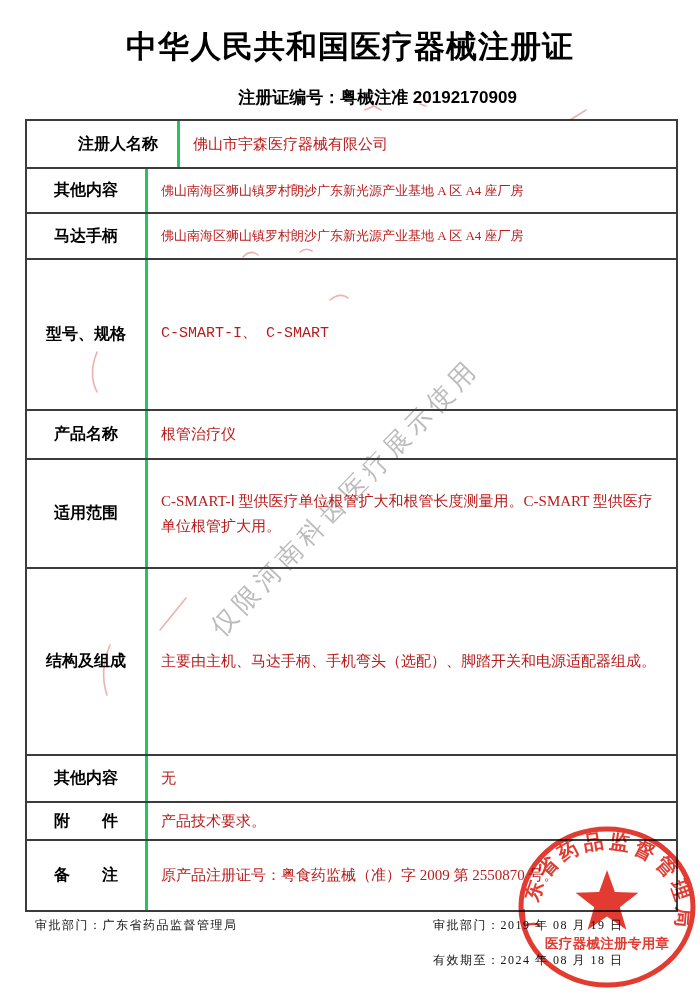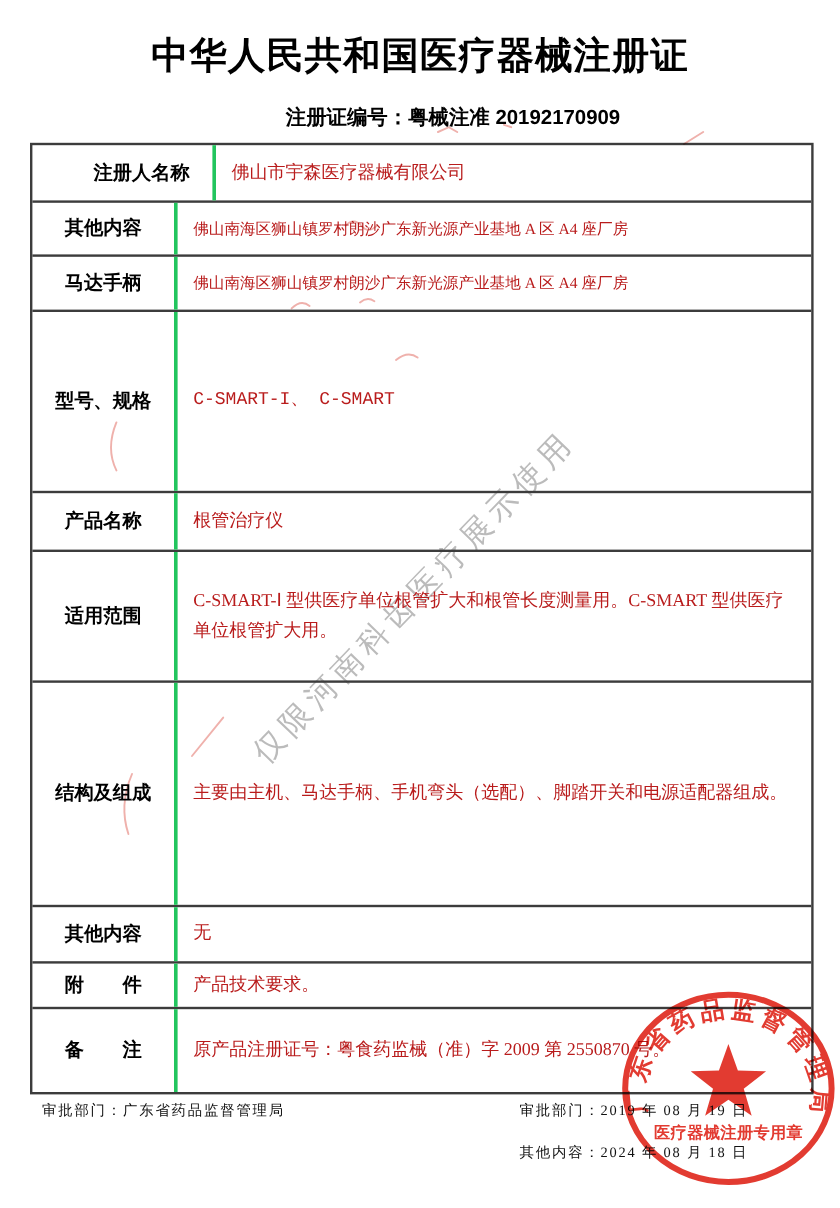--- a/index.html
+++ b/index.html
@@ -165,21 +165,21 @@
       <div class="t-value">产品技术要求。</div>
     </div>
     <div class="t-row" style="height:69px">
       <div class="t-label">备　　注</div>
       <div class="t-value">原产品注册证号：粤食药监械（准）字 2009 第 2550870 号。</div>
     </div>
   </div>
 
   <div class="footer-item" id="approval"><span>审批部门：</span><span>广东省药品监督管理局</span></div>
   <div class="footer-item" id="appr-date"><span>审批部门：</span><span>2019 年 08 月 19 日</span></div>
-  <div class="footer-item" id="valid-date"><span>其他内容：</span><span>2024 年 08 月 18 日</span></div>
+  <div class="footer-item" id="valid-date"><span>有效期至：</span><span>2024 年 08 月 18 日</span></div>
 
   <svg class="artifacts" viewBox="0 0 700 1007" xmlns="http://www.w3.org/2000/svg">
     <g stroke="#d9453a" stroke-width="1.6" fill="none" opacity="0.42" stroke-linecap="round">
       <path d="M365,110 l9,-4 l7,4 M420,104 l6,2"></path>
       <path d="M288,188 q7,-7 13,0 t13,0"></path>
       <path d="M243,257 q8,-8 15,-2 M300,252 q6,-5 12,-1"></path>
       <path d="M570,120 l16,-10"></path>
       <path d="M97,352 q-9,22 0,40"></path>
       <path d="M110,645 q-11,26 -3,50"></path>
       <path d="M160,630 l26,-32"></path>

